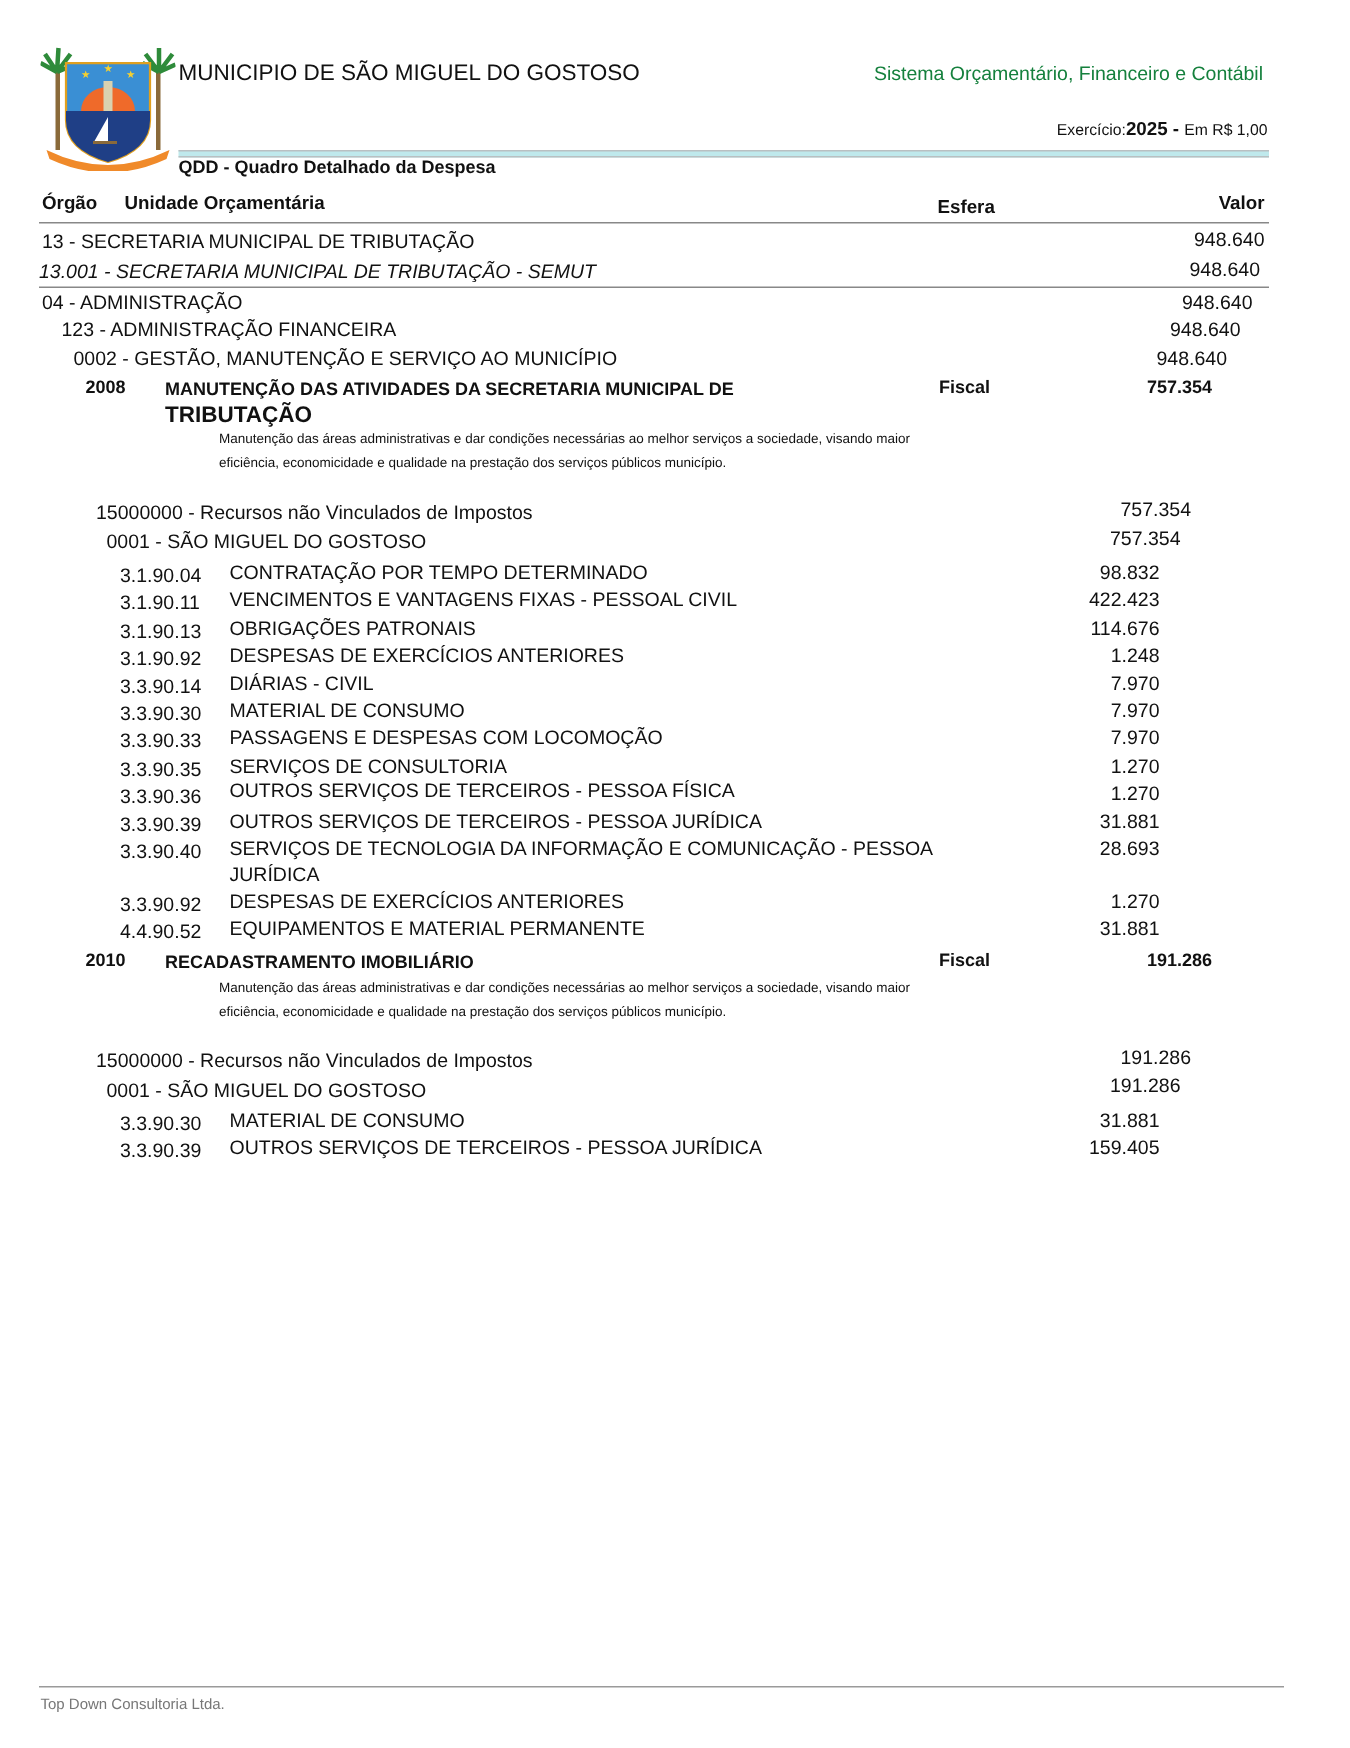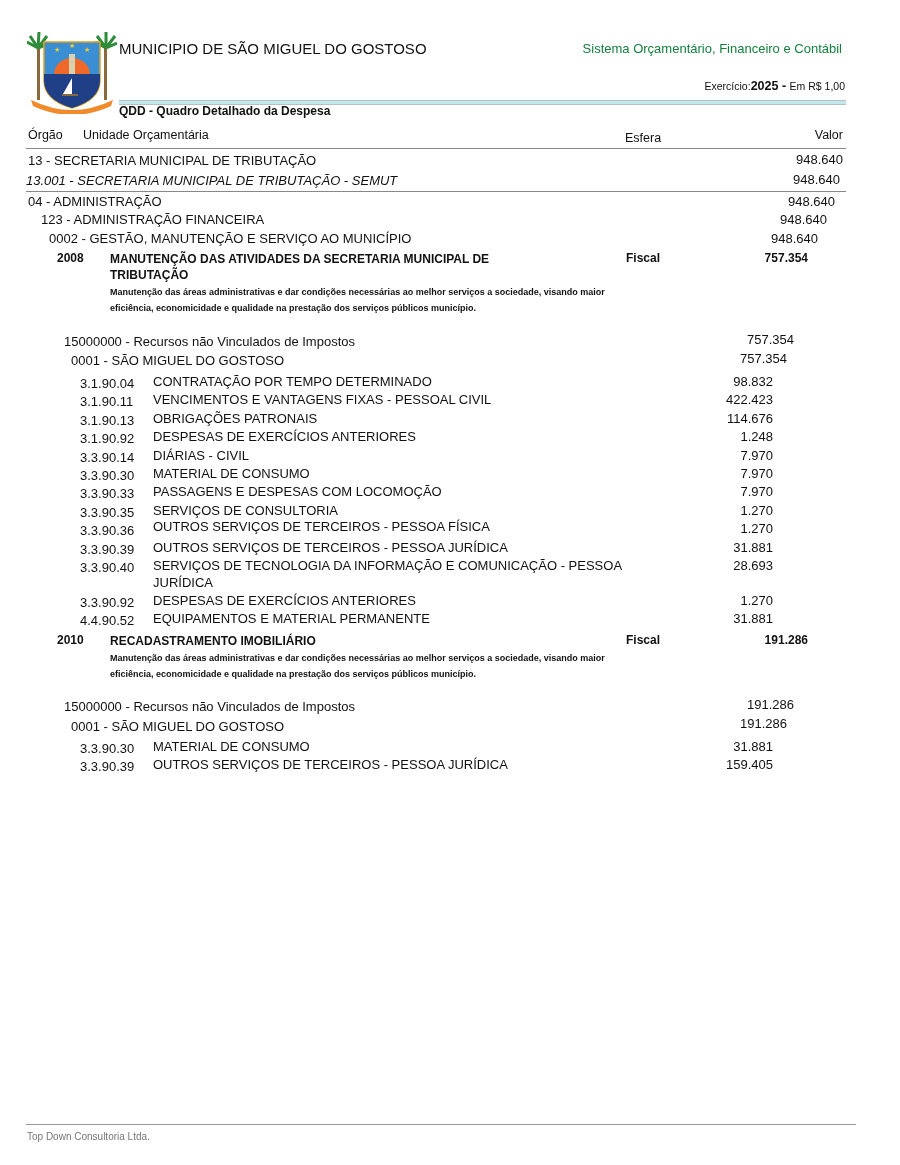--- a/index.html
+++ b/index.html
@@ -5,25 +5,25 @@
   html, body { margin: 0; padding: 0; background: #ffffff; }
   body { width: 900px; height: 1165px; position: relative; font-family: "Liberation Sans", sans-serif; color: #111; overflow: hidden; }
   .abs { position: absolute; white-space: nowrap; }
   .logo { position: absolute; left: 27px; top: 30px; width: 90px; height: 84px; }
   .title { left: 119px; top: 40px; font-size: 15px; color: #111; }
   .system { right: 58px; top: 41px; font-size: 13px; color: #15803d; }
   .subtitle { left: 119px; top: 77px; font-size: 12px; font-weight: bold; margin-top: 27px; }
   .exercicio { right: 55px; top: 79px; font-size: 10.5px; }
   .exercicio b { font-size: 12.5px; }
   .header-rule { position: absolute; left: 119px; top: 100px; width: 727px; height: 3px; background: #bfe9ec; border-top: 1px solid #b9c0c2; border-bottom: 1px solid #b9c0c2; }
-  .colh { top: 128px; font-size: 12.5px; font-weight: normal; }
+  .colh { top: 128px; font-size: 12.5px; font-weight: bold; }
   .rule { position: absolute; height: 0; border-top: 1.6px solid #888; left: 26px; width: 820px; }
   .t13 { font-size: 13px; }
   .bold { font-weight: bold; }
-  .desc { font-size: 9px; font-weight: bold; line-height: 16px; white-space: normal; width: 500px; }
+  .desc { font-size: 9px; font-weight: normal; line-height: 16px; white-space: normal; width: 500px; margin-left: 36px; }
   .num { text-align: left; }
   .footer-rule { position: absolute; left: 26px; top: 1124px; width: 830px; border-top: 1px solid #9a9a9a; }
   .footer { left: 27px; top: 1131px; font-size: 10px; color: #777; }
 </style>
 </head>
 <body>
 
 <svg class="logo" viewBox="0 0 90 84">
 
   <rect x="10" y="18" width="3" height="52" fill="#8a6a3a"></rect>
@@ -64,21 +64,21 @@
 
 <div class="abs t13" style="left:28px; top:194px;">04 - ADMINISTRAÇÃO</div>
 <div class="abs t13 num" style="right:65px; top:194px;">948.640</div>
 <div class="abs t13" style="left:41px; top:212px;">123 - ADMINISTRAÇÃO FINANCEIRA</div>
 <div class="abs t13 num" style="right:73px; top:212px;">948.640</div>
 <div class="abs t13" style="left:49px; top:231px;">0002 - GESTÃO, MANUTENÇÃO E SERVIÇO AO MUNICÍPIO</div>
 <div class="abs t13 num" style="right:82px; top:231px;">948.640</div>
 
 <div class="abs t13 bold" style="left:57px; top:251px; font-size:12px;">2008</div>
 <div class="abs t13 bold" style="left:110px; top:252px; font-size:12px;">MANUTENÇÃO DAS ATIVIDADES DA SECRETARIA MUNICIPAL DE</div>
-<div class="abs t13 bold" style="left:110px; top:268px; font-size:12px;">TRIBUTAÇÃO</div>
+<div class="abs t13 bold" style="left:110px; top:268px; font-size:15px;">TRIBUTAÇÃO</div>
 <div class="abs t13 bold" style="left:626px; top:251px; font-size:12px;">Fiscal</div>
 <div class="abs t13 bold num" style="right:92px; top:251px; font-size:12px;">757.354</div>
 <div class="abs desc" style="left:110px; top:284px;">Manutenção das áreas administrativas e dar condições necessárias ao melhor serviços a sociedade, visando maior eficiência, economicidade e qualidade na prestação dos serviços públicos município.</div>
 
 <div class="abs t13" style="left:64px; top:334px;">15000000 - Recursos não Vinculados de Impostos</div>
 <div class="abs t13 num" style="right:106px; top:332px;">757.354</div>
 <div class="abs t13" style="left:71px; top:353px;">0001 - SÃO MIGUEL DO GOSTOSO</div>
 <div class="abs t13 num" style="right:113px; top:351px;">757.354</div>
 
 <div id="elem-list-0">

